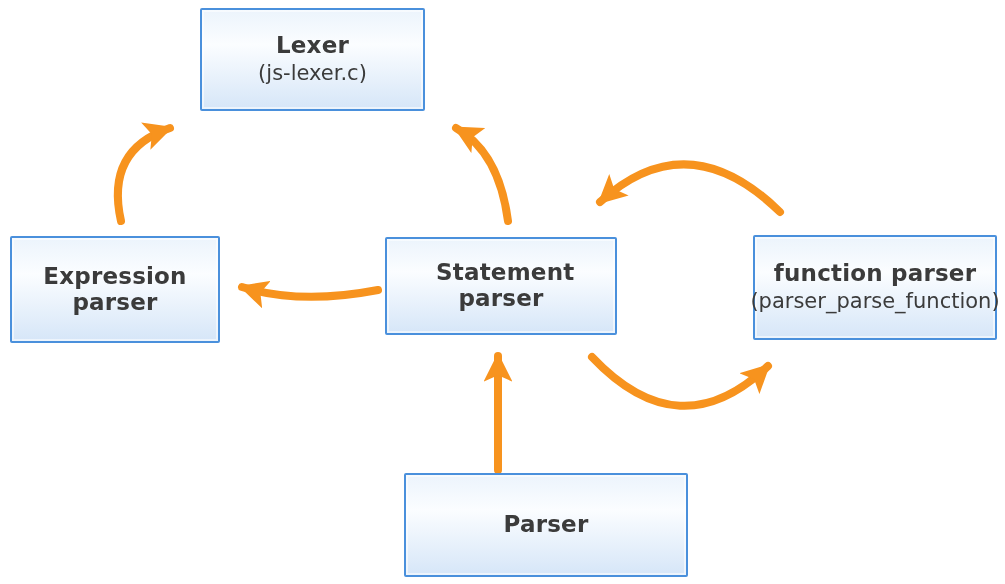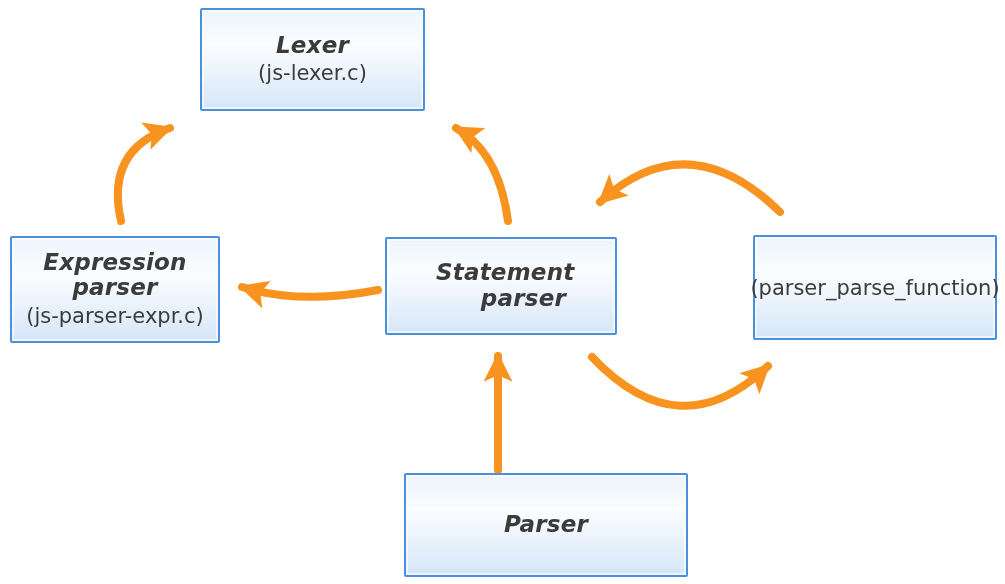--- a/index.html
+++ b/index.html
@@ -36,32 +36,31 @@
     align-items:center;
     justify-content:center;
     text-align:center;
   }
   .node .title{
     display:block;
     font-size:23px;
     font-weight:bold;
     line-height:1.12;
     letter-spacing:.2px;
-    font-style:italic;
   }
   .node .subtitle{
     display:block;
     font-size:21px;
     line-height:1.25;
     margin-top:2px;
     white-space:nowrap;
   }
   .node--lexer{left:200px;top:8px;width:225px;height:103px;}
   .node--expression{left:10px;top:236px;width:210px;height:107px;}
-  .node--statement{left:385px;top:237px;width:232px;height:98px;text-align:right;}
+  .node--statement{left:385px;top:237px;width:232px;height:98px;}
   .node--function{left:753px;top:235px;width:244px;height:105px;}
   .node--parser{left:404px;top:473px;width:284px;height:104px;}
   
   .node--expression .title{max-width:150px;margin:0 auto;}
   .node--statement .title{max-width:130px;margin:0 auto;}
 </style>
 </head>
 <body>
 
 <div class="canvas">
@@ -80,28 +79,28 @@
     <path class="arrow" d="M 498 470 L 498 356" marker-end="url(#ah)"></path>
   </svg>
 
   <div class="node node--lexer">
     <span class="title">Lexer</span>
     <span class="subtitle">(js-lexer.c)</span>
   </div>
 
   <div class="node node--expression">
     <span class="title">Expression parser</span>
-    <span class="subtitle">(js-parser-expr.c)</span>
   </div>
 
   <div class="node node--statement">
     <span class="title">Statement parser</span>
   </div>
 
   <div class="node node--function">
+    <span class="title">function parser</span>
     <span class="subtitle">(parser_parse_function)</span>
   </div>
 
   <div class="node node--parser">
     <span class="title">Parser</span>
   </div>
 
 </div>
 
 </body></html>

